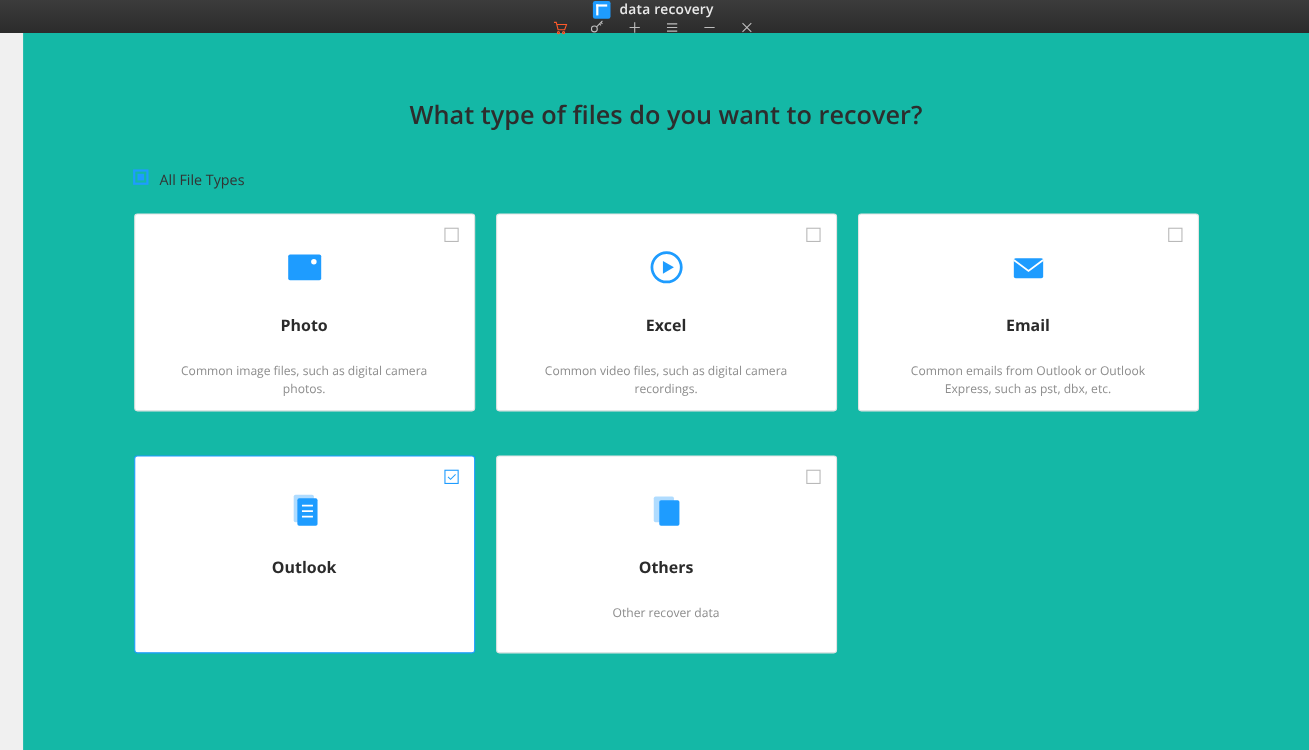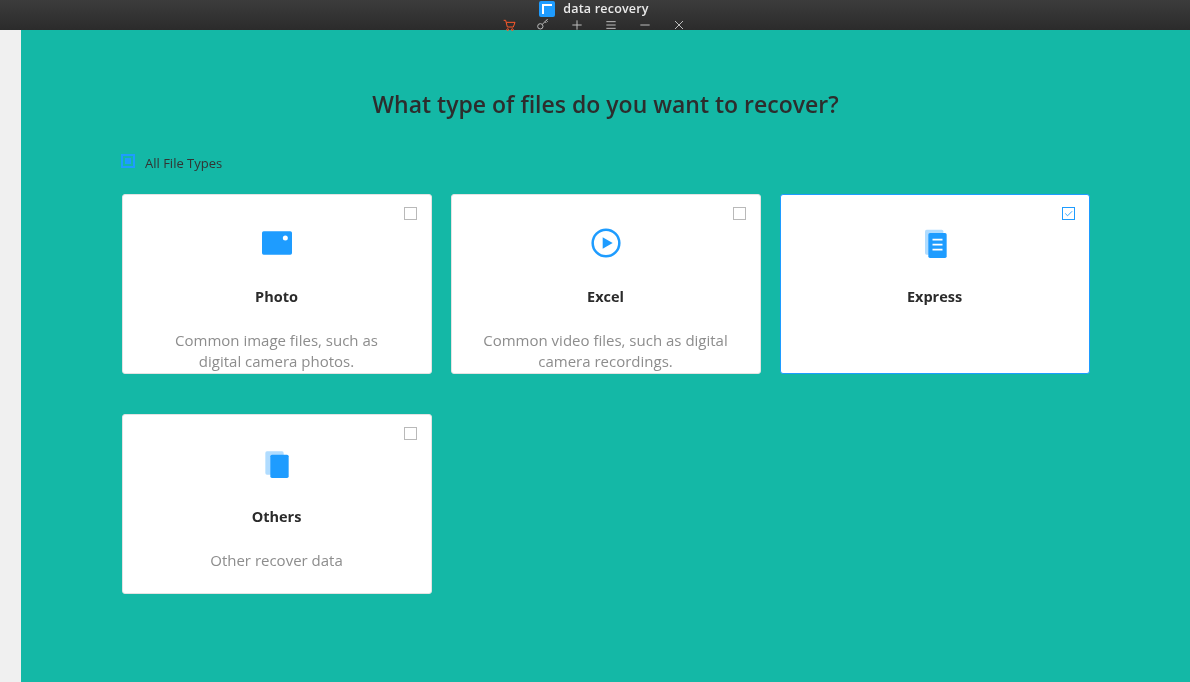--- a/index.html
+++ b/index.html
@@ -76,21 +76,21 @@
     width:13px; height:13px; border:1px solid #b9b9b9; background:#fff;
     display:flex; align-items:center; justify-content:center;
   }
   .card.selected .card-check { border-color:#1e9cff; }
   .card.selected .card-check svg { display:block; }
   .card-check svg { display:none; width:11px; height:11px; stroke:#1e9cff; stroke-width:2; fill:none; }
 
   .card-icon { height:48px; display:flex; align-items:center; justify-content:center; margin-top:4px; }
   .card-icon svg { width:40px; height:40px; fill:#1e9cff; }
   .card-title { font-size:14.5px; font-weight:700; color:#2b2b2b; margin-top:20px; }
-  .card-desc  { font-size:15px; color:#8d8d8d; text-align:center; line-height:1.45; margin-top:24px; padding:0 6px; }
+  .card-desc  { font-size:11px; color:#8d8d8d; text-align:center; line-height:1.45; margin-top:24px; padding:0 6px; }
 
   
   .footer {
     height:63px; background:#4d7c0f; border-top:1px solid #e2e2e2;
     display:flex; align-items:flex-end; justify-content:flex-end;
     padding-right:16px;
   }
   .next-btn {
     background:#1a8cff; color:#fff; border:none;
     width:150px; height:42px; font-size:15px; font-weight:600;
@@ -173,35 +173,46 @@
       <span class="card-icon">
         <svg viewBox="0 0 48 48">
             <circle cx="24" cy="24" r="16" fill="none" stroke="#1e9cff" stroke-width="3"></circle>
             <path d="M20 17l12 7-12 7z"></path>
           </svg>
       </span>
       <div class="card-title">Excel</div>
       <div class="card-desc">Common video files, such as digital camera recordings.</div>
     </div>
 
+    <div class="card">
+      <span class="card-check"></span>
+      <span class="card-icon">
+        <svg viewBox="0 0 48 48">
+            <rect x="8" y="14" width="32" height="22" rx="2"></rect>
+            <path d="M8 16l16 12L40 16" fill="none" stroke="#fff" stroke-width="2"></path>
+          </svg>
+      </span>
+      <div class="card-title">Email</div>
+      <div class="card-desc">Common emails from Outlook or Outlook Express, such as pst, dbx, etc.</div>
+    </div>
 
     <div class="card selected">
       <span class="card-check">
           <svg viewBox="0 0 24 24">
             <path d="M5 12l5 5L20 7"></path>
           </svg>
         </span>
       <span class="card-icon">
         <svg viewBox="0 0 48 48">
             <rect x="12" y="8" width="22" height="30" rx="2" fill="#1e9cff" opacity="0.35"></rect>
             <rect x="16" y="12" width="22" height="30" rx="2"></rect>
             <path d="M21 20h12M21 26h12M21 32h12" stroke="#fff" stroke-width="2"></path>
           </svg>
       </span>
-      <div class="card-title">Express</div>
+      <div class="card-title">Outlook</div>
     </div>
 
     <div class="card">
       <span class="card-check"></span>
       <span class="card-icon">
         <svg viewBox="0 0 48 48">
             <rect x="10" y="10" width="22" height="28" rx="2" opacity="0.35"></rect>
             <rect x="16" y="14" width="22" height="28" rx="2"></rect>
           </svg>
       </span>

